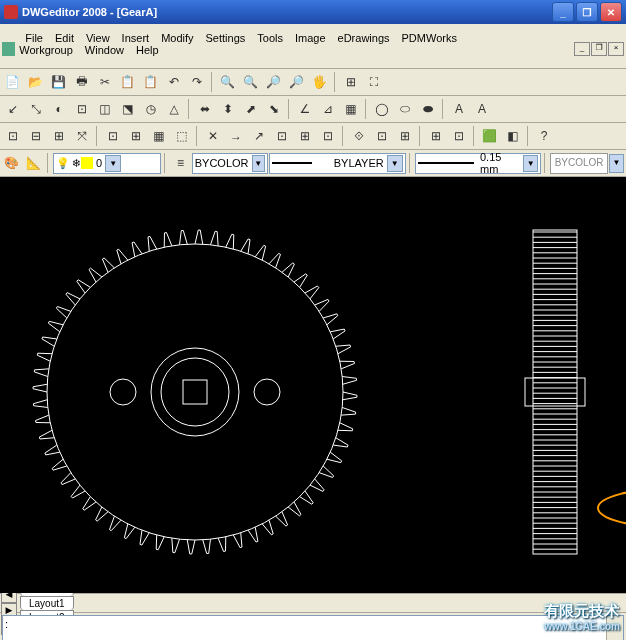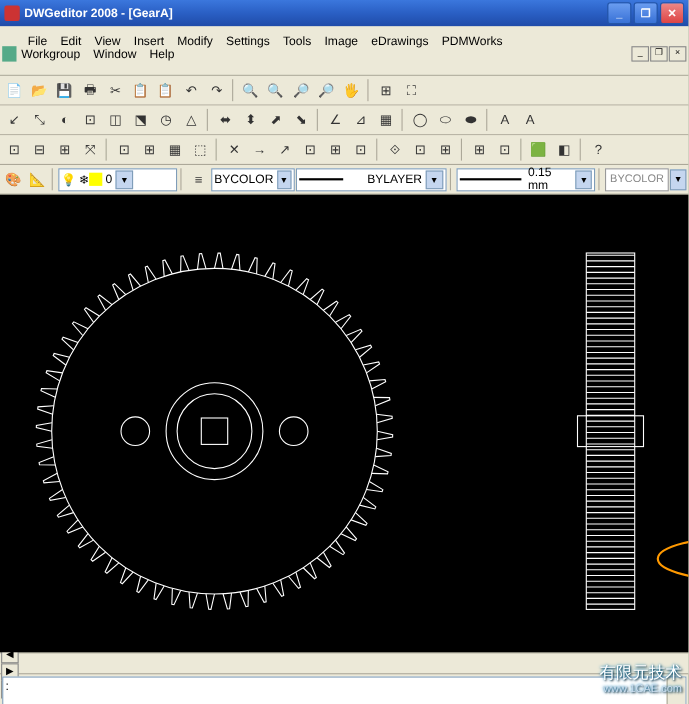--- a/index.html
+++ b/index.html
@@ -22,21 +22,21 @@
 .swatch{width:12px;height:12px;display:inline-block;margin-right:3px}
 .canvas{height:416px;background:#000;position:relative;overflow:hidden}
 .canvas svg{position:absolute;top:0;left:0}
 .tabbar{height:18px;background:#ece9d8;display:flex;align-items:center;border-top:1px solid #aca899;border-bottom:1px solid #aca899;font-size:10px}
 .navbtn{width:14px;height:14px;border:1px solid #888;background:#ece9d8;margin:0 1px;text-align:center;line-height:12px;font-size:9px}
 .tab{padding:1px 8px;background:#fff;border:1px solid #888;border-bottom:none;margin-left:2px;border-radius:0 0 4px 4px}
 .tab.active{background:#fff;font-weight:normal}
 .cmdarea{height:44px;background:#fff;border:1px solid #7f9db9;margin:2px;padding:2px;font-size:11px;position:relative}
 .cmdscroll{position:absolute;right:0;top:0;bottom:0;width:16px;background:#ece9d8;border-left:1px solid #aca899}
 .watermark1{position:absolute;right:30px;bottom:110px;pointer-events:none}
-.watermark2{position:absolute;right:6px;bottom:8px;color:#fff;text-shadow:0 0 3px #08c,1px 1px 2px #000;font-size:15px;font-weight:normal;pointer-events:none;text-align:right}
+.watermark2{position:absolute;right:6px;bottom:8px;color:#fff;text-shadow:0 0 3px #08c,1px 1px 2px #000;font-size:15px;font-weight:bold;pointer-events:none;}
 .watermark2 .url{font-size:10px;color:#cde}
 .colorbtn{width:60px;height:19px;background:#ffffff;border:1px solid #999;font-size:10px;text-align:center;line-height:17px;color:#888}
 .lineprev{width:60px;height:2px;background:#000;display:inline-block;vertical-align:middle}
 </style>
 </head>
 <body>
 
 <div class="titlebar">
   <div class="icon"></div>
   <div class="title">DWGeditor 2008 - [GearA]</div>
@@ -260,20 +260,25 @@
 </div>
 </div>
 
 <div class="tabbar">
   <div id="navbtns">
       <div class="navbtn">|◀</div>
       <div class="navbtn">◀</div>
       <div class="navbtn">▶</div>
       <div class="navbtn">▶|</div>
     </div>
+  <div id="tabs">
+      <div class="tab active">Model</div>
+      <div class="tab">Layout1</div>
+      <div class="tab">Layout2</div>
+    </div>
 </div>
 
 <div class="cmdarea">
   <div>:</div>
   <div class="cmdscroll"></div>
 </div>
 
 <div class="watermark2">
   <div>有限元技术</div>
   <div class="url">www.1CAE.com</div>

